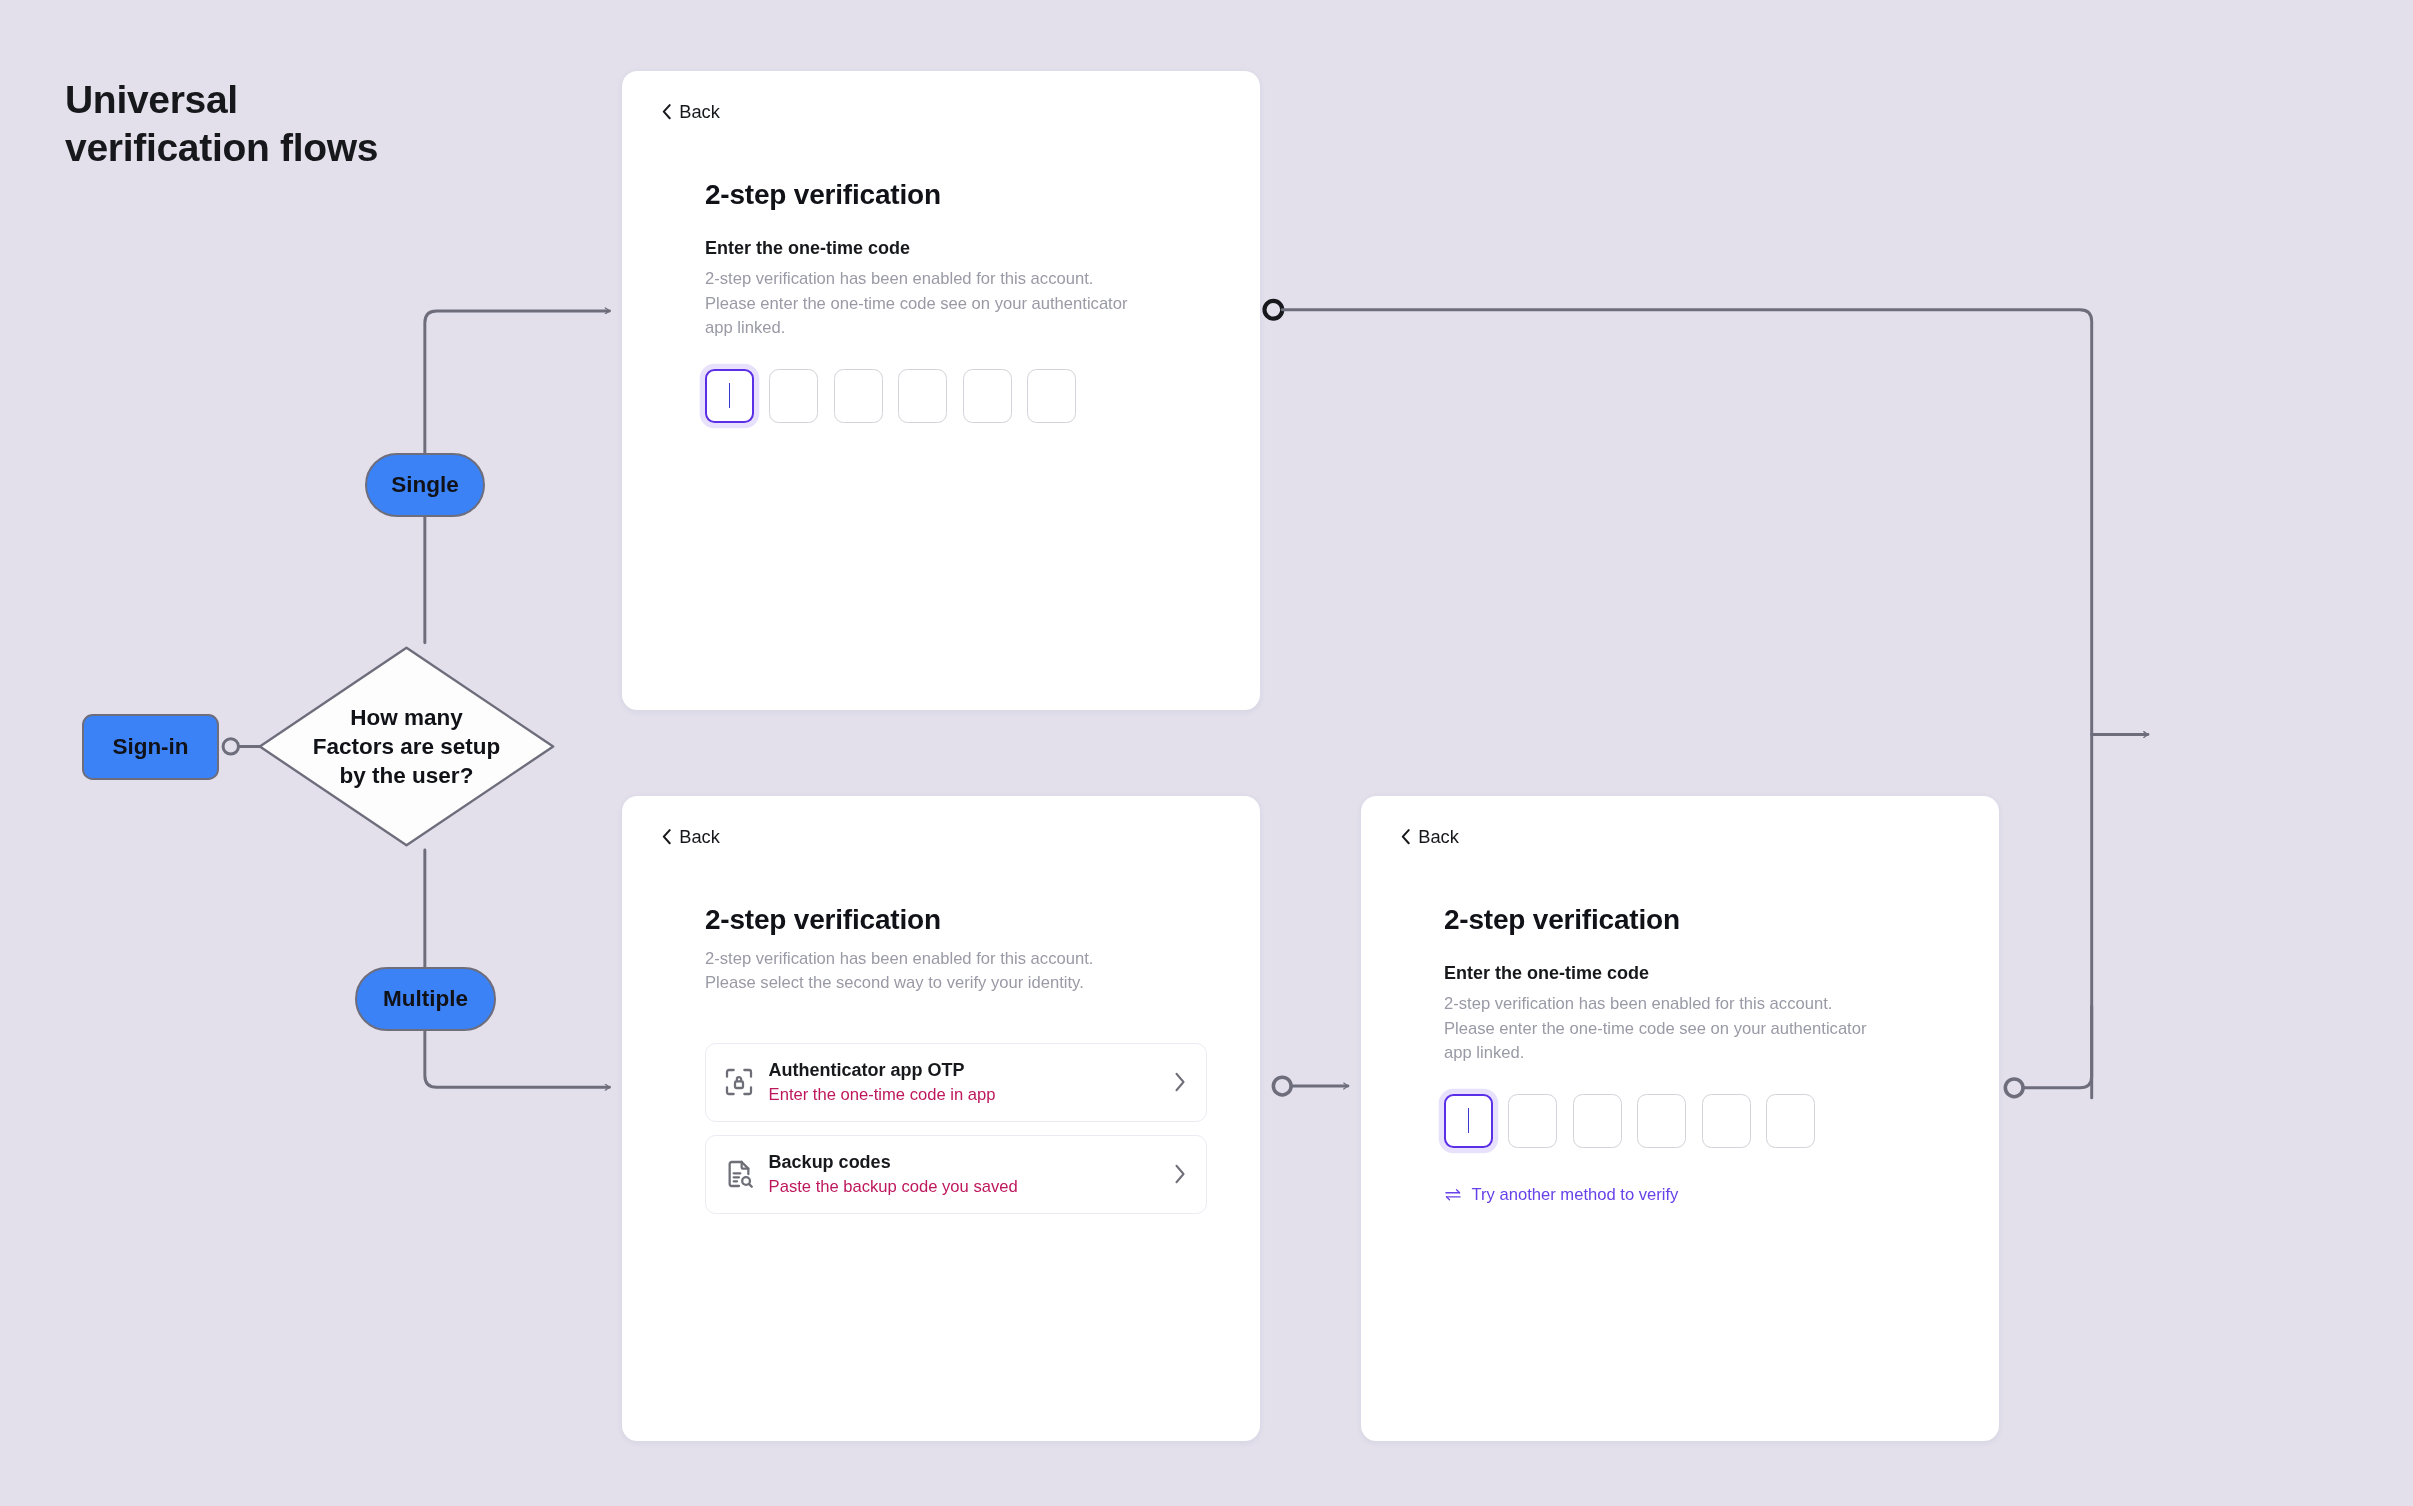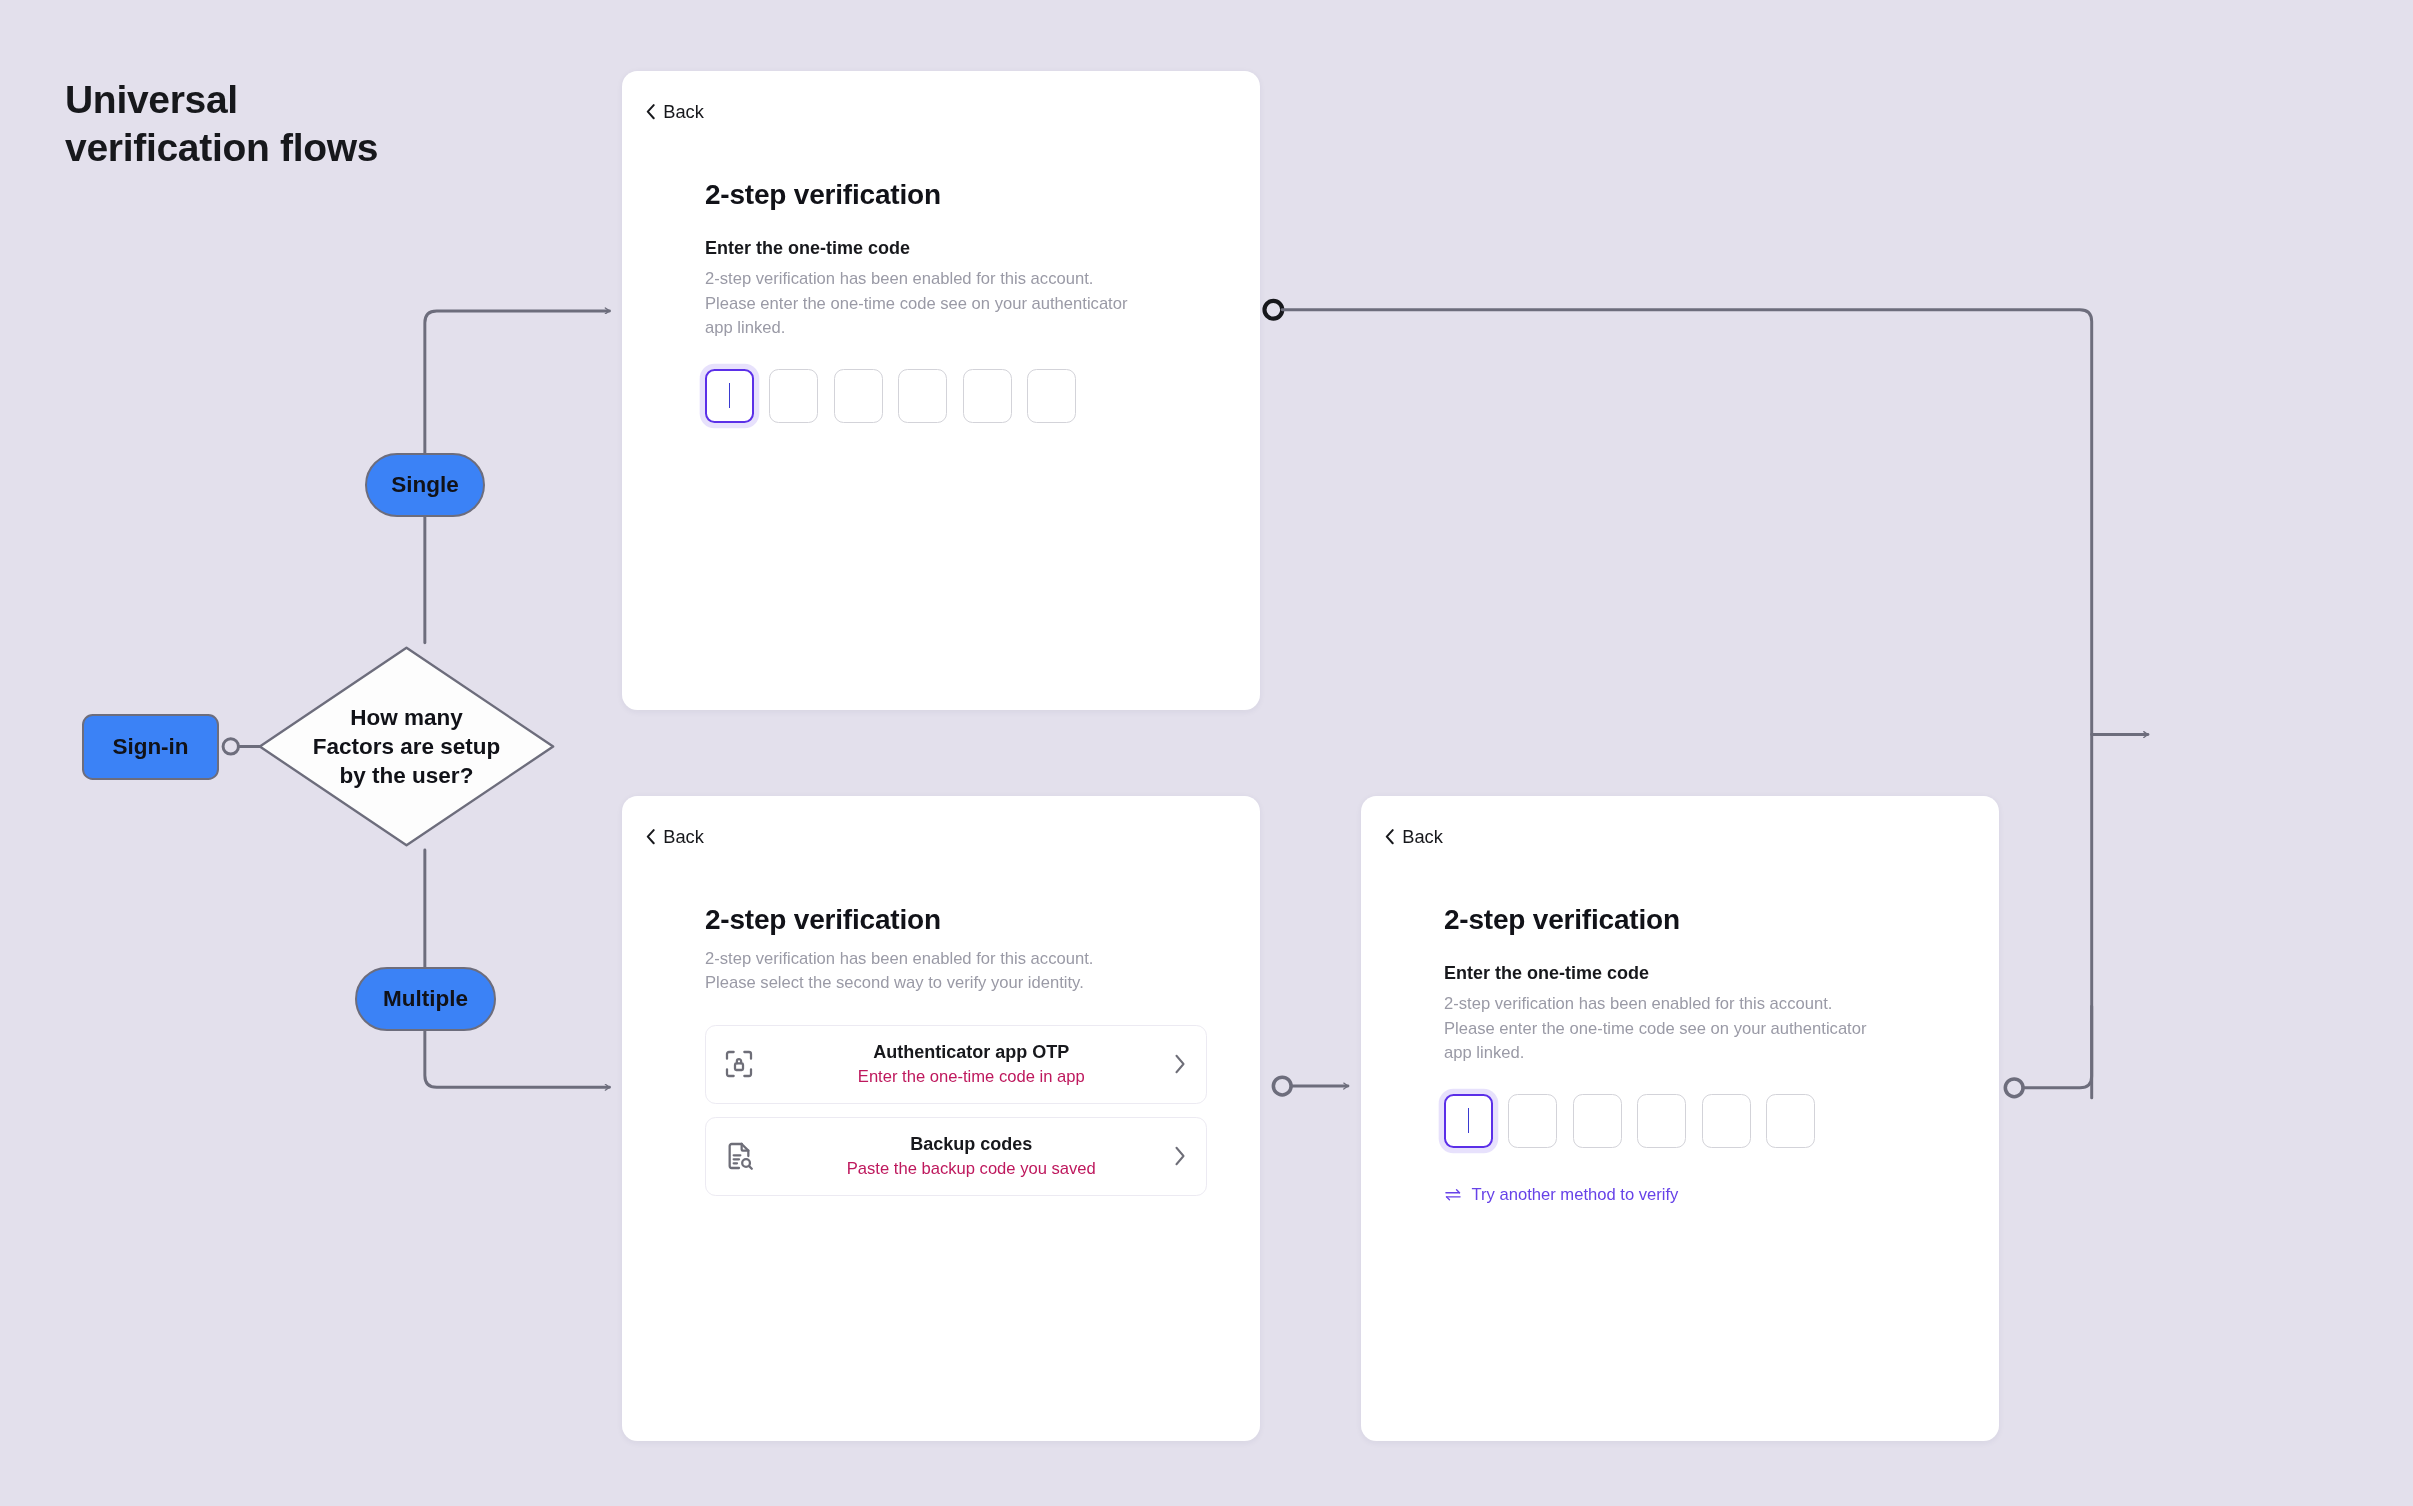--- a/index.html
+++ b/index.html
@@ -61,21 +61,21 @@
   .card {
     position: absolute; background: #ffffff;
     border-radius: 15.4px;
     box-shadow: 0 1.2px 6px rgba(40,30,80,0.06);
   }
   #card-single  { left: 622px; top: 71px;  width: 638px; height: 639px; }
   #card-methods { left: 622px; top: 796px; width: 638px; height: 645px; }
   #card-multi   { left: 1361px; top: 796px; width: 638px; height: 645px; }
 
   .back-row {
-    position: absolute; left: 24px; top: 30px;
+    position: absolute; left: 40px; top: 30px;
     display: flex; align-items: center; gap: 7.7px;
     font-size: 18.3px; color: #17181c; font-weight: 400;
   }
   .back-chev { width: 9.5px; height: 15.4px; display: block; }
 
   .card-body { position: absolute; left: 83px; right: 53px; }
   .card-title {
     font-size: 28px; font-weight: 700; color: #111218;
     letter-spacing: -0.2px;
   }
@@ -105,21 +105,21 @@
   }
 
   
   .alt-link {
     display: flex; align-items: center; gap: 9.5px;
     margin-top: 37px; font-size: 16.6px; color: #6742e8;
   }
   .swap-ico { width: 18px; height: 13px; display: block; }
 
   
-  .method-list { margin-top: 29px; display: flex; flex-direction: column; gap: 13px; text-align: center; }
+  .method-list { margin-top: 47px; display: flex; flex-direction: column; gap: 13px; }
   .method-row {
     position: relative; height: 79px;
     border: 1.2px solid #eceaf2; border-radius: 10.7px;
     background: #fff; display: flex; align-items: center;
     padding: 0 20px 0 16.6px;
   }
   .m-ico { width: 32px; height: 32px; flex: none; margin-right: 14px; }
   .m-txt { flex: 1; }
   .m-title { font-size: 18px; font-weight: 700; color: #17181c; }
   .m-sub { font-size: 16.6px; color: #be185d; margin-top: 4.1px; }

